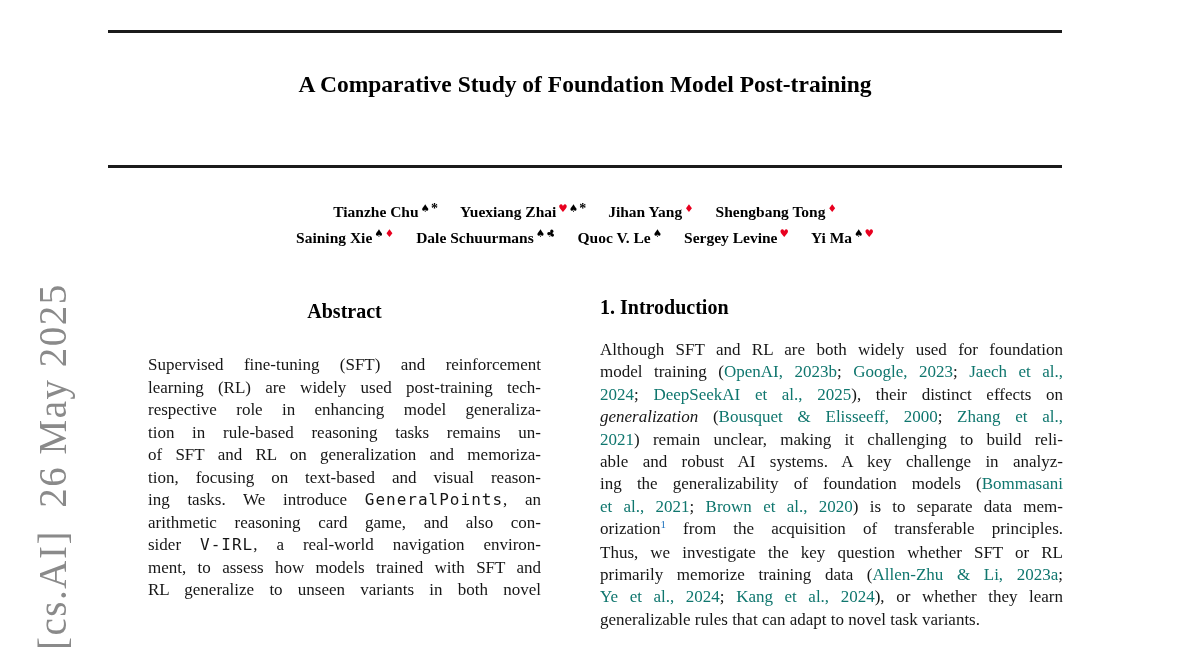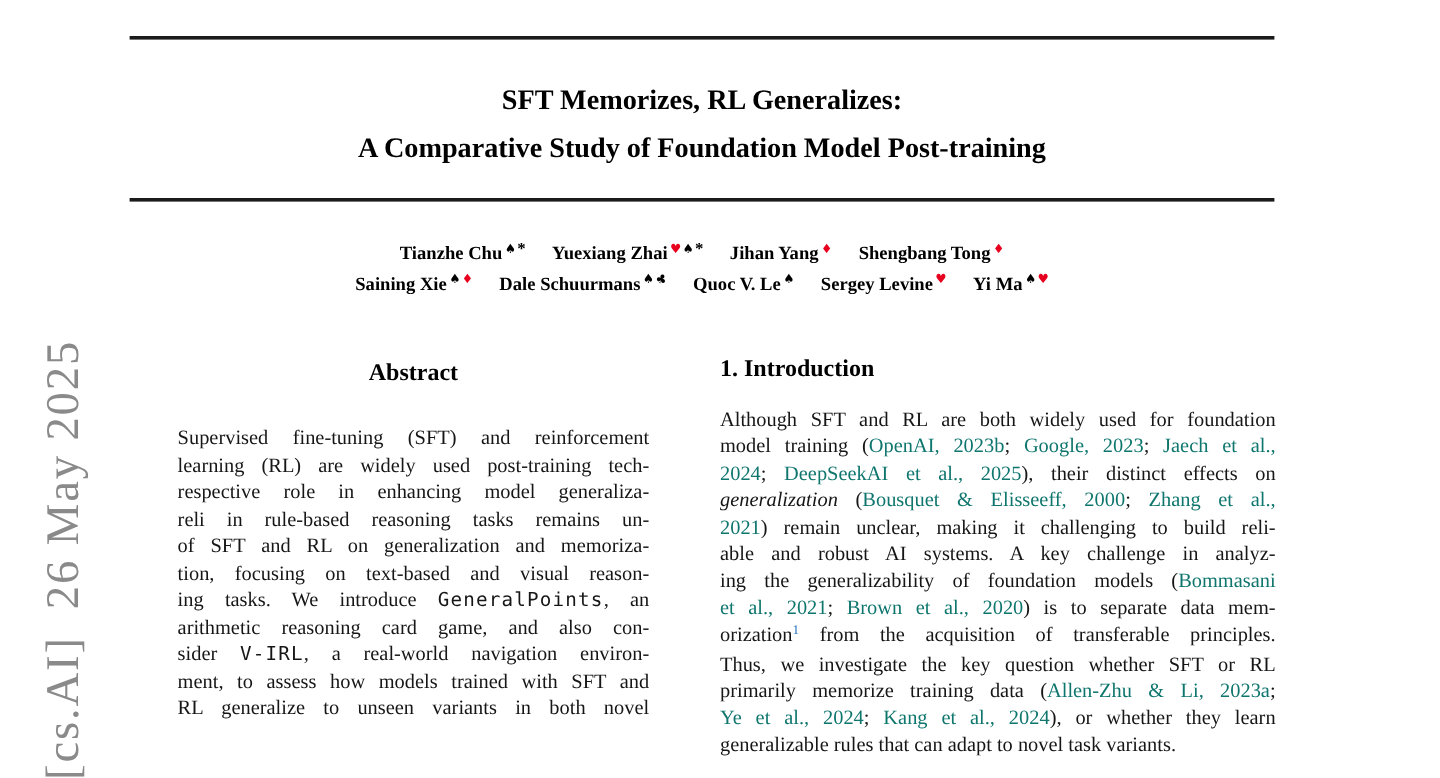--- a/index.html
+++ b/index.html
@@ -47,37 +47,36 @@
 </style>
 </head>
 <body>
 
 <div class="page">
   <div class="stamp">[cs.AI]  26 May 2025</div>
 
   <div class="rule rule1"></div>
 
   <div class="title">
-    <div>SFT Memorizes, RL Generalizes:</div>
     <div>A Comparative Study of Foundation Model Post-training</div>
   </div>
 
   <div class="rule rule2"></div>
 
   <div class="authors">
     <div id="authors-line1"><span class="author"><span>Tianzhe Chu</span><span class="marks"><span class="mark blk">♠</span><span class="mark blk ast">*</span></span></span><span class="author"><span>Yuexiang Zhai</span><span class="marks"><span class="mark red">♥</span><span class="mark blk">♠</span><span class="mark blk ast">*</span></span></span><span class="author"><span>Jihan Yang</span><span class="marks"><span class="mark red">♦</span></span></span><span class="author"><span>Shengbang Tong</span><span class="marks"><span class="mark red">♦</span></span></span></div>
     <div id="authors-line2"><span class="author"><span>Saining Xie</span><span class="marks"><span class="mark blk">♠</span><span class="mark red">♦</span></span></span><span class="author"><span>Dale Schuurmans</span><span class="marks"><span class="mark blk">♠</span><span class="mark blk tilt">♣</span></span></span><span class="author"><span>Quoc V. Le</span><span class="marks"><span class="mark blk">♠</span></span></span><span class="author"><span>Sergey Levine</span><span class="marks"><span class="mark red">♥</span></span></span><span class="author"><span>Yi Ma</span><span class="marks"><span class="mark blk">♠</span><span class="mark red">♥</span></span></span></div>
   </div>
 
   <div class="abs-head">Abstract</div>
   <div class="col abs-col" id="abstract-lines">
       <div class="line"><span class="seg-plain">Supervised fine-tuning (SFT) and reinforcement</span></div>
       <div class="line"><span class="seg-plain">learning (RL) are widely used post-training tech-</span></div>
       <div class="line"><span class="seg-plain">respective role in enhancing model generaliza-</span></div>
-      <div class="line"><span class="seg-plain">reli in rule-based reasoning tasks remains un-</span></div>
+      <div class="line"><span class="seg-plain">tion in rule-based reasoning tasks remains un-</span></div>
       <div class="line"><span class="seg-plain">of SFT and RL on generalization and memoriza-</span></div>
       <div class="line"><span class="seg-plain">tion, focusing on text-based and visual reason-</span></div>
       <div class="line"><span class="seg-plain">ing tasks. We introduce </span><span class="seg-mono">GeneralPoints</span><span class="seg-plain">, an</span></div>
       <div class="line"><span class="seg-plain">arithmetic reasoning card game, and also con-</span></div>
       <div class="line"><span class="seg-plain">sider </span><span class="seg-mono">V-IRL</span><span class="seg-plain">, a real-world navigation environ-</span></div>
       <div class="line"><span class="seg-plain">ment, to assess how models trained with SFT and</span></div>
       <div class="line"><span class="seg-plain">RL generalize to unseen variants in both novel</span></div>
     </div>
 
   <div class="intro-head">1. Introduction</div>

